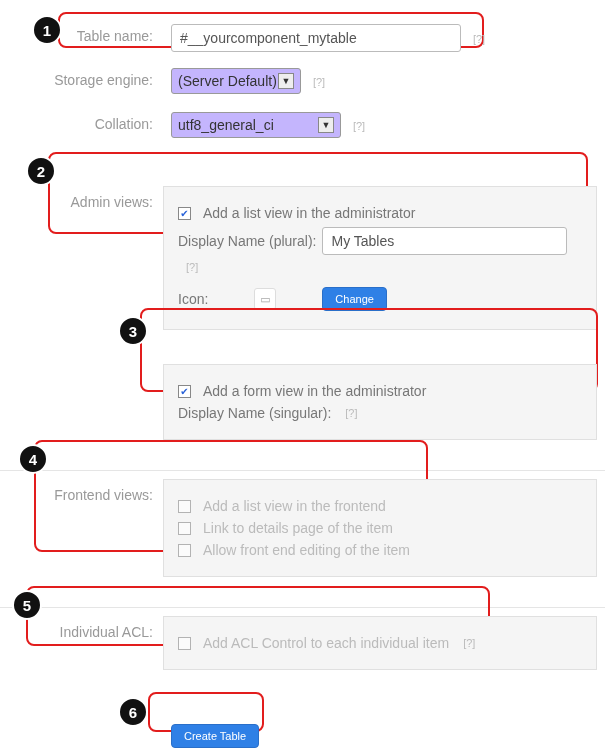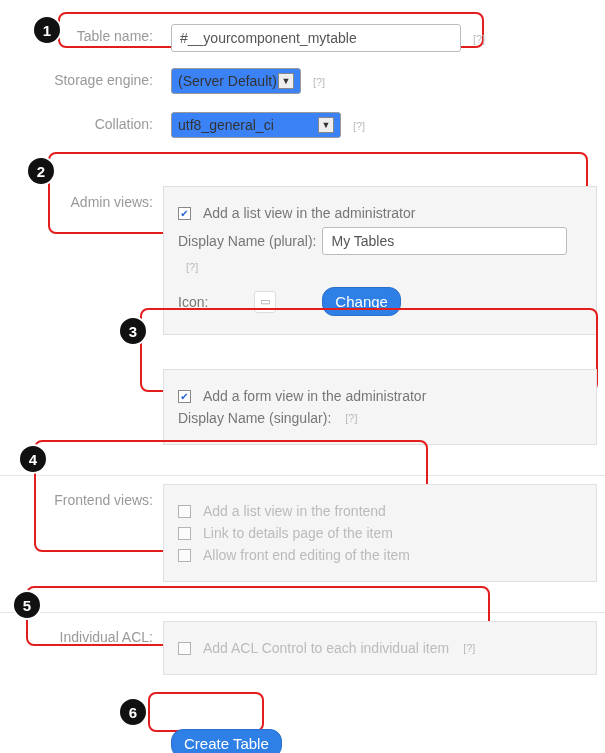--- a/index.html
+++ b/index.html
@@ -39,21 +39,21 @@
     color: #555;
   }
   .text-input.wide { width: 290px; }
   .text-input.mid { width: 245px; }
   .select {
     border: 1px solid #999;
     border-radius: 3px;
     padding: 4px 6px;
     font-size: 14px;
     width: 170px;
-    background: #3b82f6;
+    background: #c4b5fd;
     color: #333;
     display: inline-flex;
     align-items: center;
     justify-content: space-between;
   }
   .select.small { width: 130px; }
   .dropdown-arrow {
     width: 16px;
     height: 16px;
     border: 1px solid #888;
@@ -94,23 +94,23 @@
     align-items: center;
     justify-content: center;
     font-size: 10px;
     color: #2962d8;
     background: #fff;
     margin-right: 6px;
   }
   .checkbox.disabled { opacity: 0.6; }
   .btn {
     display: inline-block;
-    border-radius: 12px;
+    border-radius: 4px;
     padding: 5px 12px;
-    font-size: 15px;
+    font-size: 11px;
     border: 1px solid transparent;
     cursor: pointer;
   }
   .btn-primary {
     background: #2f80e6;
     color: #fff;
     border-color: #2a6fc9;
   }
   .icon-btn {
     width: 22px;

